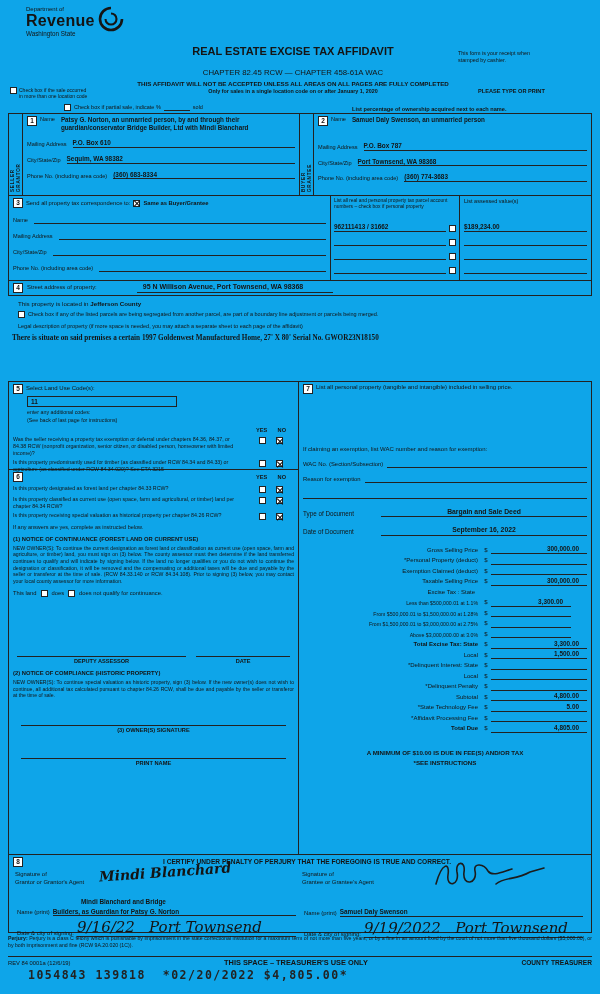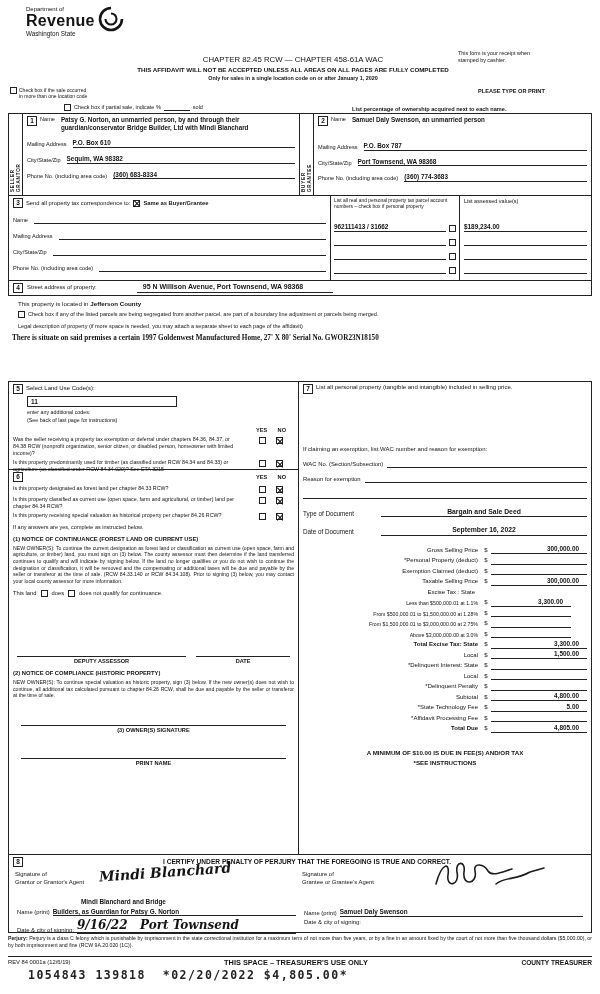--- a/index.html
+++ b/index.html
@@ -1,17 +1,17 @@
 <!DOCTYPE html>
 <html><head>
 <meta charset="utf-8">
 <style>
 *{margin:0;padding:0;box-sizing:border-box}
 html,body{background:#d9d9d9}
-.page{position:relative;width:600px;height:994px;margin:0 auto;background:#ffffff;color:#141414;font-family:"Liberation Sans",sans-serif;font-size:6px;line-height:1.2;overflow:hidden}
+.page{position:relative;width:600px;height:994px;margin:0 auto;background:#0ea5e9;color:#141414;font-family:"Liberation Sans",sans-serif;font-size:6px;line-height:1.2;overflow:hidden}
 .b{font-weight:bold}
 .abs{position:absolute}
 .cb{display:inline-block;width:7px;height:7px;border:1px solid #222;position:relative;vertical-align:-1px;background:#fff;flex:none}
 .cb.on::before,.cb.on::after{content:"";position:absolute;left:-1px;top:2.5px;width:8px;height:1px;background:#111}
 .cb.on::before{transform:rotate(45deg)}
 .cb.on::after{transform:rotate(-45deg)}
 .badge{display:inline-flex;align-items:center;justify-content:center;min-width:10px;height:10px;border:1px solid #222;font-size:6.5px;font-weight:bold;flex:none;background:#fff}
 .uline{display:inline-block;border-bottom:1px solid #222;min-height:8px}
 .val{font-weight:bold;font-size:6.4px}
 
@@ -116,24 +116,24 @@
 .sg{width:50%;position:relative;height:26px;padding:1px 2px}
 .sg-label{font-size:5.9px;line-height:1.3}
 .script-sig{position:absolute;left:86px;top:-6px;font-family:"DejaVu Serif",serif;font-style:italic;font-weight:bold;font-size:14px;transform:rotate(-4deg);white-space:nowrap}
 .scrawl{position:absolute;left:130px;top:-12px}
 .print-grid{display:flex;margin-top:2px}
 .pg{width:50%;padding:0 4px}
 .pg .topname{margin-left:64px}
 .pg-row{display:flex;align-items:flex-end;margin-top:2px}
 .pg-row .lab{font-size:5.9px;flex:none;margin-right:3px}
 .pg-row .uline{flex:1}
-.handwrite{font-family:"DejaVu Serif",serif;font-style:italic;font-weight:bold;font-size:12px;white-space:pre}
+.handwrite{font-family:"DejaVu Serif",serif;font-style:italic;font-weight:normal;font-size:15px;white-space:pre}
 
 .perjury{left:8px;top:935px;width:584px;font-size:5.2px;line-height:1.3;text-align:justify}
-.footer{left:8px;top:956px;width:584px;display:flex;justify-content:space-between;align-items:flex-start;border-top:1px solid #222;padding-top:2px}
+.footer{left:8px;top:956px;width:584px;display:flex;justify-content:space-between;align-items:center;border-top:1px solid #222;padding-top:2px}
 .rev-no{font-size:5.8px}
 .treas{font-weight:bold;font-size:7.4px}
 .county{font-size:6.6px;font-weight:bold}
 .stamp{left:28px;top:969px;font-family:"DejaVu Sans Mono",monospace;font-weight:bold;font-size:11.5px;letter-spacing:1.5px;white-space:pre;color:#222}
 </style>
 </head>
 <body>
 
 <div class="page">
 
@@ -143,20 +143,21 @@
       <div class="rev">Revenue</div>
       <div class="wstate">Washington State</div>
     </div>
     <svg width="26" height="26" viewBox="0 0 26 26">
       <path d="M13 2 A11 11 0 1 0 24 13" fill="none" stroke="#151515" stroke-width="2.6"></path>
       <path d="M13 7.5 A5.5 5.5 0 1 1 7.5 13" fill="none" stroke="#151515" stroke-width="2.1"></path>
     </svg>
   </div>
 
   <div class="abs title-block">
+    <div class="t1 b">REAL ESTATE EXCISE TAX AFFIDAVIT</div>
     <div class="t2">CHAPTER 82.45 RCW — CHAPTER 458-61A WAC</div>
     <div class="t3 b">THIS AFFIDAVIT WILL NOT BE ACCEPTED UNLESS ALL AREAS ON ALL PAGES ARE FULLY COMPLETED</div>
     <div class="t4 b">Only for sales in a single location code on or after January 1, 2020</div>
   </div>
 
   <div class="abs receipt-note">This form is your receipt when stamped by cashier.</div>
   <div class="abs please-print b">PLEASE TYPE OR PRINT</div>
 
   <div class="abs chk-multi">
     <span class="cb"></span>
@@ -553,20 +554,21 @@
         </div>
       </div>
       <div class="pg">
         <div style="height:8px"></div>
         <div class="pg-row">
           <span class="lab">Name (print)</span>
           <span class="uline val">Samuel Daly Swenson</span>
         </div>
         <div class="pg-row">
           <span class="lab">Date &amp; city of signing:</span>
+          <span class="uline"><span class="handwrite">9/19/2022   Port Townsend</span></span>
         </div>
       </div>
     </div>
   </div>
 
   <div class="abs perjury">
     <span class="b">Perjury:</span>
     <span>Perjury is a class C felony which is punishable by imprisonment in the state correctional institution for a maximum term of not more than five years, or by a fine in an amount fixed by the court of not more than five thousand dollars ($5,000.00), or by both imprisonment and fine (RCW 9A.20.020 (1C)).</span>
   </div>
 

